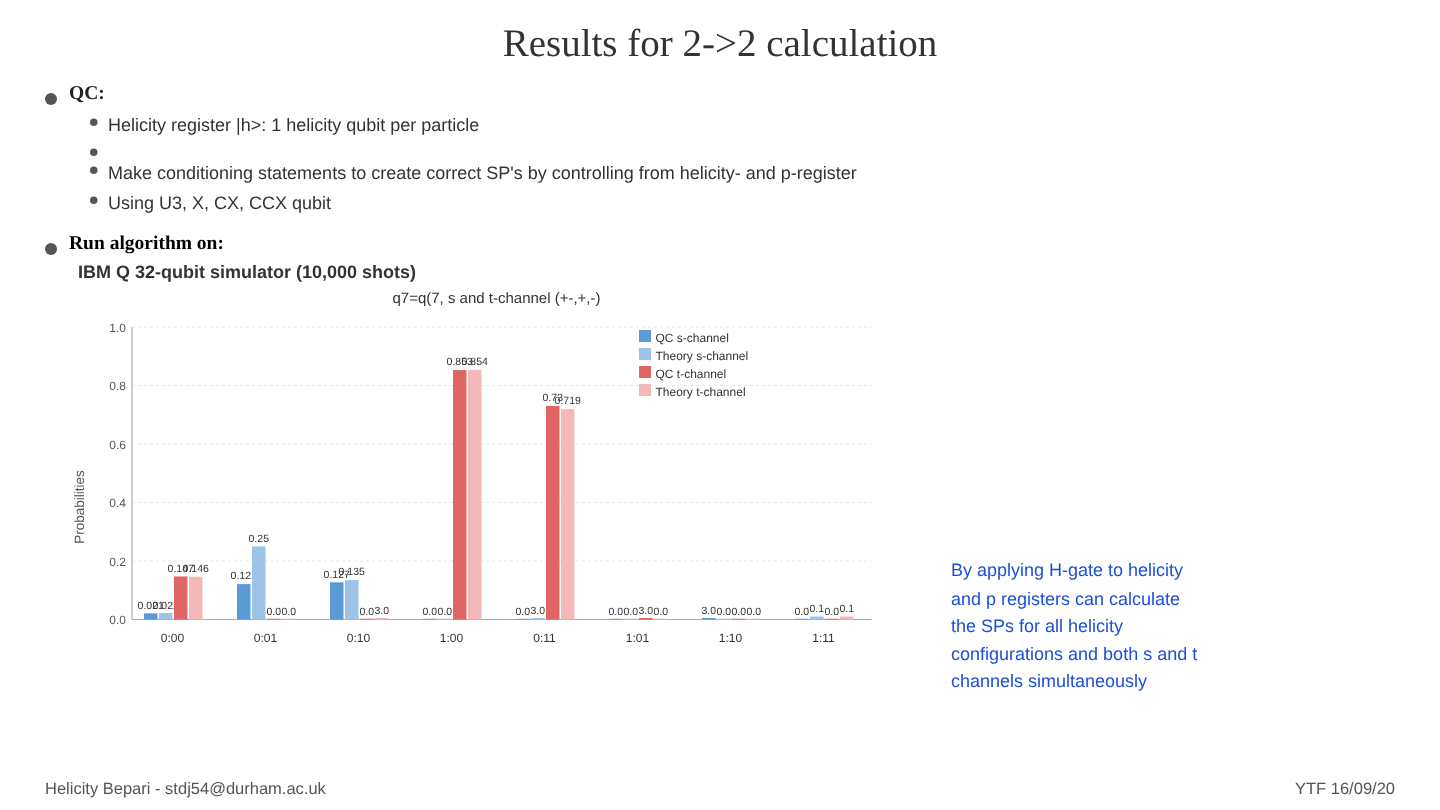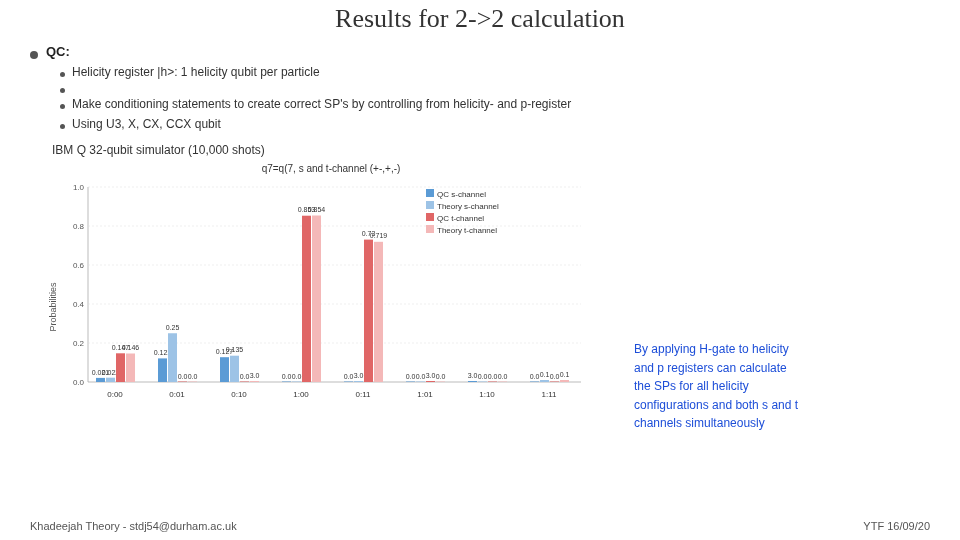--- a/index.html
+++ b/index.html
@@ -12,21 +12,21 @@
       color: #222;
       overflow: hidden;
       position: relative;
     }
 
     .page-title {
       text-align: center;
       font-size: 26px;
       font-weight: 400;
       color: #333;
-      padding-top: 4px;
+      padding-top: 14px;
       padding-bottom: 10px;
       font-family: Georgia, serif;
     }
 
     .content-area {
       display: flex;
       padding: 0 30px;
     }
 
     .left-panel {
@@ -34,20 +34,21 @@
     }
 
     .bullet-section {
       margin-bottom: 10px;
     }
 
     .main-bullet {
       display: flex;
       align-items: flex-end;
       margin-bottom: 4px;
+      font-family: Liberation Serif, serif;
     }
 
     .main-bullet-dot {
       width: 8px;
       height: 8px;
       background: #555;
       border-radius: 50%;
       margin-top: 4px;
       margin-right: 8px;
       flex-shrink: 0;
@@ -57,21 +58,21 @@
       font-size: 13px;
       font-weight: 600;
     }
 
     .sub-bullets {
       margin-left: 30px;
     }
 
     .sub-bullet {
       display: flex;
-      align-items: center;
+      align-items: flex-start;
       margin-bottom: 2px;
     }
 
     .sub-bullet-dot {
       width: 5px;
       height: 5px;
       background: #555;
       border-radius: 50%;
       margin-top: 5px;
       margin-right: 7px;
@@ -91,20 +92,21 @@
     .run-label {
       font-size: 13px;
       font-weight: 700;
       color: #000;
     }
 
     .run-detail {
       font-size: 12px;
       color: #333;
       margin-left: 22px;
+      font-weight: bold;
     }
 
     .chart-and-sidebar {
       display: flex;
       margin-top: 6px;
       align-items: flex-end;
     }
 
     .chart-container {
       width: 570px;
@@ -173,20 +175,24 @@
             <span class="sub-bullet-text">Make conditioning statements to create correct SP's by controlling from helicity- and p-register</span>
           </div>
         <div class="sub-bullet">
             <div class="sub-bullet-dot"></div>
             <span class="sub-bullet-text">Using U3, X, CX, CCX qubit</span>
           </div>
       </div>
     </div>
 
     <div class="run-section">
+      <div class="main-bullet">
+        <div class="main-bullet-dot"></div>
+        <span class="run-label">Run algorithm on:</span>
+      </div>
       <div class="run-detail">IBM Q 32-qubit simulator (10,000 shots)</div>
     </div>
 
     <div class="chart-and-sidebar">
       <div class="chart-container">
         <div class="chart-title">q7=q(7, s and t-channel (+-,+,-)</div>
         <div class="chart-area">
           <svg width="560" height="245" viewBox="0 0 560 245">
 
             <text x="10" y="130" font-size="9" fill="#555" transform="rotate(-90,10,130)" text-anchor="middle">Probabilities</text>
@@ -326,15 +332,15 @@
           </svg>
         </div>
       </div>
 
       <div class="sidebar-text">By applying H-gate to helicity and p registers can calculate the SPs for all helicity configurations and both s and t channels simultaneously</div>
     </div>
   </div>
 </div>
 
 <div class="footer">
-  <span>Khadeejah Theory - stdj54@durham.ac.uk</span>
+  <span>Helicity Bepari - stdj54@durham.ac.uk</span>
   <span>YTF 16/09/20</span>
 </div>
 
 </body></html>

